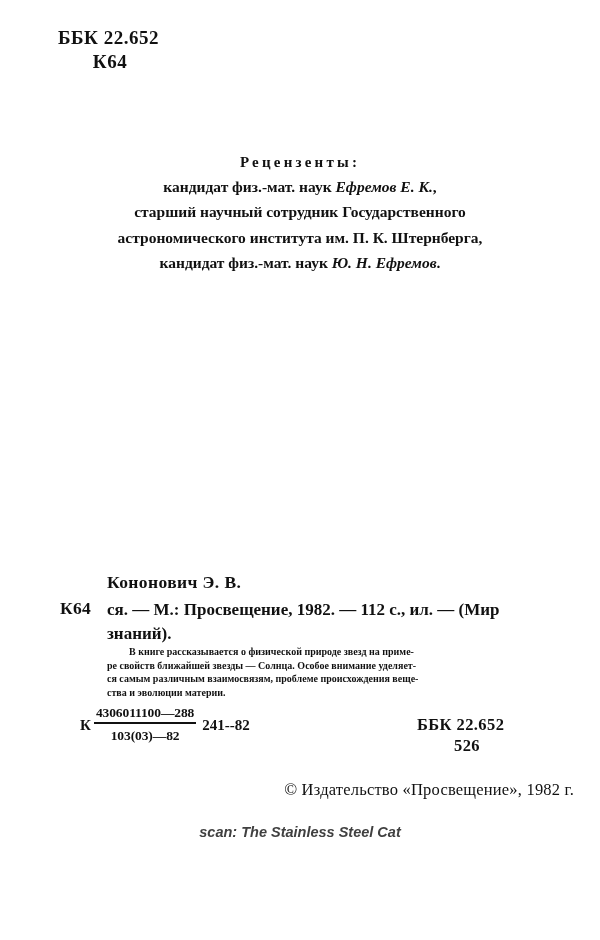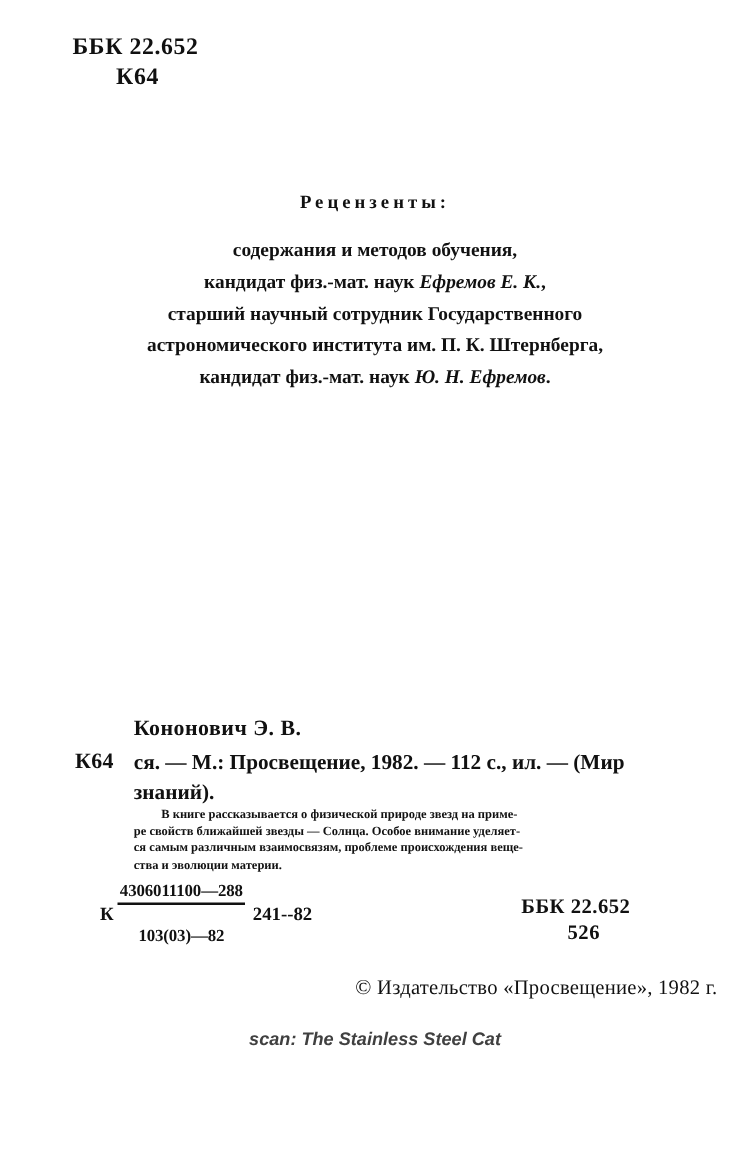--- a/index.html
+++ b/index.html
@@ -45,21 +45,21 @@
     top: 150px;
     text-align: center;
     font-weight: bold;
     font-size: 15.5px;
     line-height: 1.62;
   }
   .reviewers-title {
     display: block;
     letter-spacing: 3.2px;
     font-size: 15px;
-    margin-bottom: 14px;
+    margin-bottom: 0;
     font-family: Liberation Serif, serif;
   }
   .reviewers-line { display: block; white-space: pre-wrap; }
   .reviewers-line .nm { font-style: italic; }
 
   
   .entry {
     position: absolute;
     left: 0;
     right: 0;
@@ -145,21 +145,21 @@
     white-space: pre;
     letter-spacing: -0.1px;
   }
   .fraction .bar {
     width: 100%;
     height: 2px;
     background: #111111;
   }
   .fraction .den {
     font-size: 13.5px;
-    padding: 18px 2px 0 2px;
+    padding: 5px 2px 0 2px;
     white-space: pre;
     letter-spacing: -0.1px;
   }
   .class-left .suffix {
     font-size: 15px;
     padding-left: 6px;
     position: relative;
     top: 1px;
     white-space: pre;
   }
@@ -209,21 +209,20 @@
 
 <div class="page">
 
   <div class="bbk-top">
     <span class="line1">ББК 22.652</span>
     <span class="line2">К64</span>
   </div>
 
   <div class="reviewers">
     <span class="reviewers-title">Рецензенты:</span>
-    <span class="reviewers-line">содержания и методов обучения,</span>
     <span class="reviewers-line"><span>кандидат физ.-мат. наук </span><span class="nm">Ефремов Е. К.</span><span>,</span></span>
     <span class="reviewers-line">старший научный сотрудник Государственного</span>
     <span class="reviewers-line">астрономического института им. П. К. Штернберга,</span>
     <span class="reviewers-line"><span>кандидат физ.-мат. наук </span><span class="nm">Ю. Н. Ефремов</span><span>.</span></span>
   </div>
 
   <div class="entry">
     <div class="entry-author">Кононович Э. В.</div>
     <div class="entry-mark">К64</div>
     <div class="entry-body">

